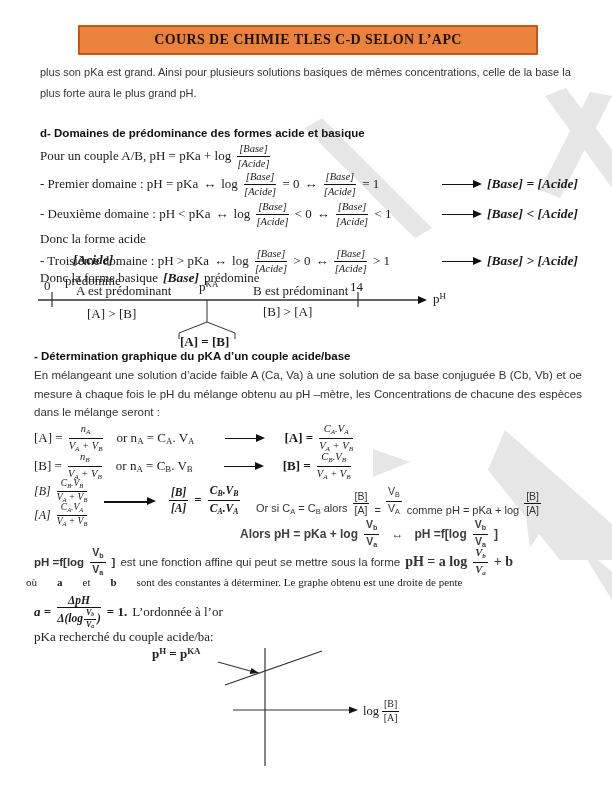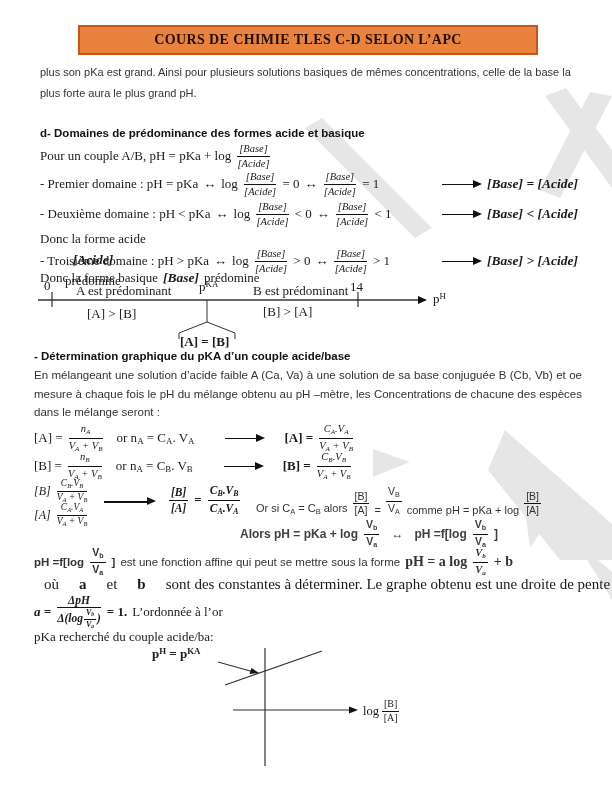--- a/index.html
+++ b/index.html
@@ -283,21 +283,21 @@
     <span>est une fonction affine qui peut se mettre sous la forme</span>
     <span class="serif b" style="font-size:14px;">pH = a log</span>
     <span class="fr it b serif">
         <span class="n">V<sub>b</sub></span>
         <span class="d">V<sub>a</sub></span>
       </span>
     <span class="serif b" style="font-size:14px;">+ b</span>
   </div>
 
   
-  <div class="abs ml" style="left:44px;top:576px;font-size:15px;gap:20px;">
+  <div class="abs ml" style="left:26px;top:576px;font-size:11px;gap:20px;">
     <span>où</span>
     <span class="b">a</span>
     <span>et</span>
     <span class="b">b</span>
     <span>sont des constantes à déterminer. Le graphe obtenu est une droite de pente</span>
   </div>
 
   
   <div class="abs ml" style="left:34px;top:594px;height:36px;">
     <span class="b" style="font-style:italic;">a =</span>

